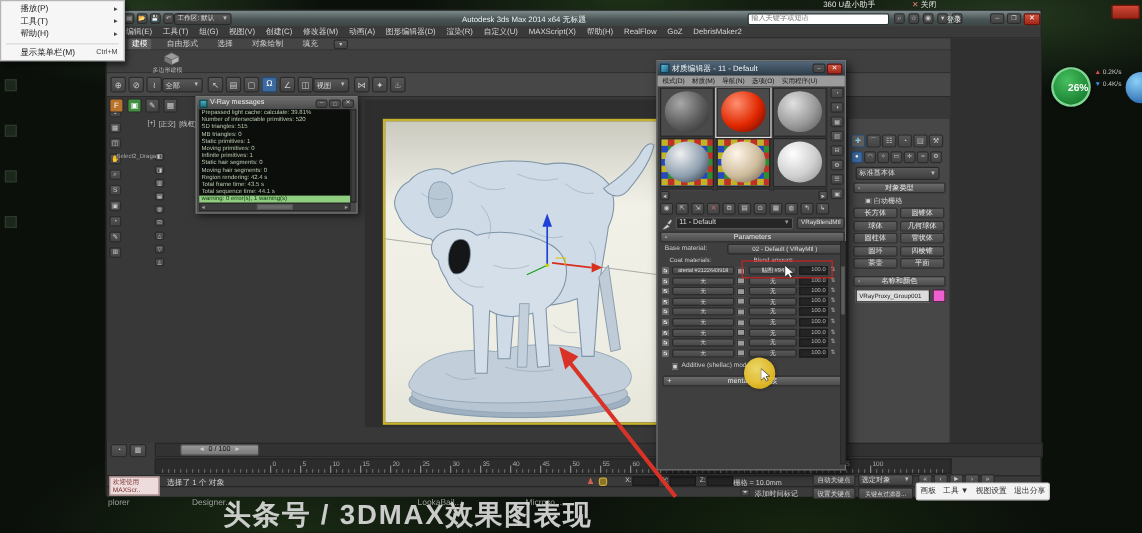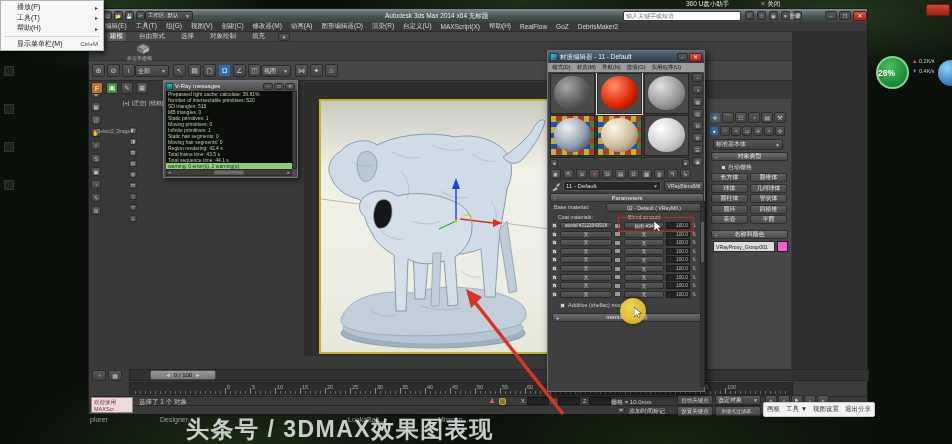--- a/index.html
+++ b/index.html
@@ -86,21 +86,21 @@
   .watermark { left:186px; top:414px; font-size:23px; font-weight:700; letter-spacing:1.5px;
     color:rgba(228,228,228,.88); z-index:9; white-space:nowrap; }
   #ctxmenu { left:0; top:0; width:104px; background:#f6f6f6; border:1px solid #b5b5b5;
     box-shadow:2px 3px 5px rgba(0,0,0,.55); z-index:10; padding:1px 0; }
   .cmi { height:10.5px; display:flex; align-items:center; padding:0 5px 0 16px; }
   .cmi span.l { font-size:7px; color:#1d1d1d; flex:1; white-space:nowrap; }
   .cmi span.r { font-size:6px; color:#444; }
   .csep { border-top:1px solid #d8d8d8; margin:2px 4px; }
   .badge-ring { left:876px; top:56px; width:33px; height:33px; border-radius:50%; z-index:8;
     background:radial-gradient(circle at 40% 32%,#46c05e,#1e8636 70%,#166428);
-    border:2px solid #7fd892; display:flex; align-items:center; justify-content:flex-start;
+    border:2px solid #7fd892; display:flex; align-items:center; justify-content:flex-end;
     box-shadow:0 1px 3px rgba(0,0,0,.6); }
   .badge-ring span { font-size:8.5px; font-weight:700; color:#fff; }
   .speed { font-size:5.5px; color:#c6c6c6; white-space:nowrap; z-index:8; }
   .share { left:763px; top:402px; width:112px; height:15px; background:#f3f3f3; border:1px solid #c9c9c9;
     border-radius:2px; z-index:6; display:flex; align-items:center; justify-content:space-around; }
   .share span { font-size:6.5px; color:#333; white-space:nowrap; }
   .tbar-item { font-size:7px; color:#9aa09a; z-index:2; white-space:nowrap; }
 </style>
 </head>
 <body>

